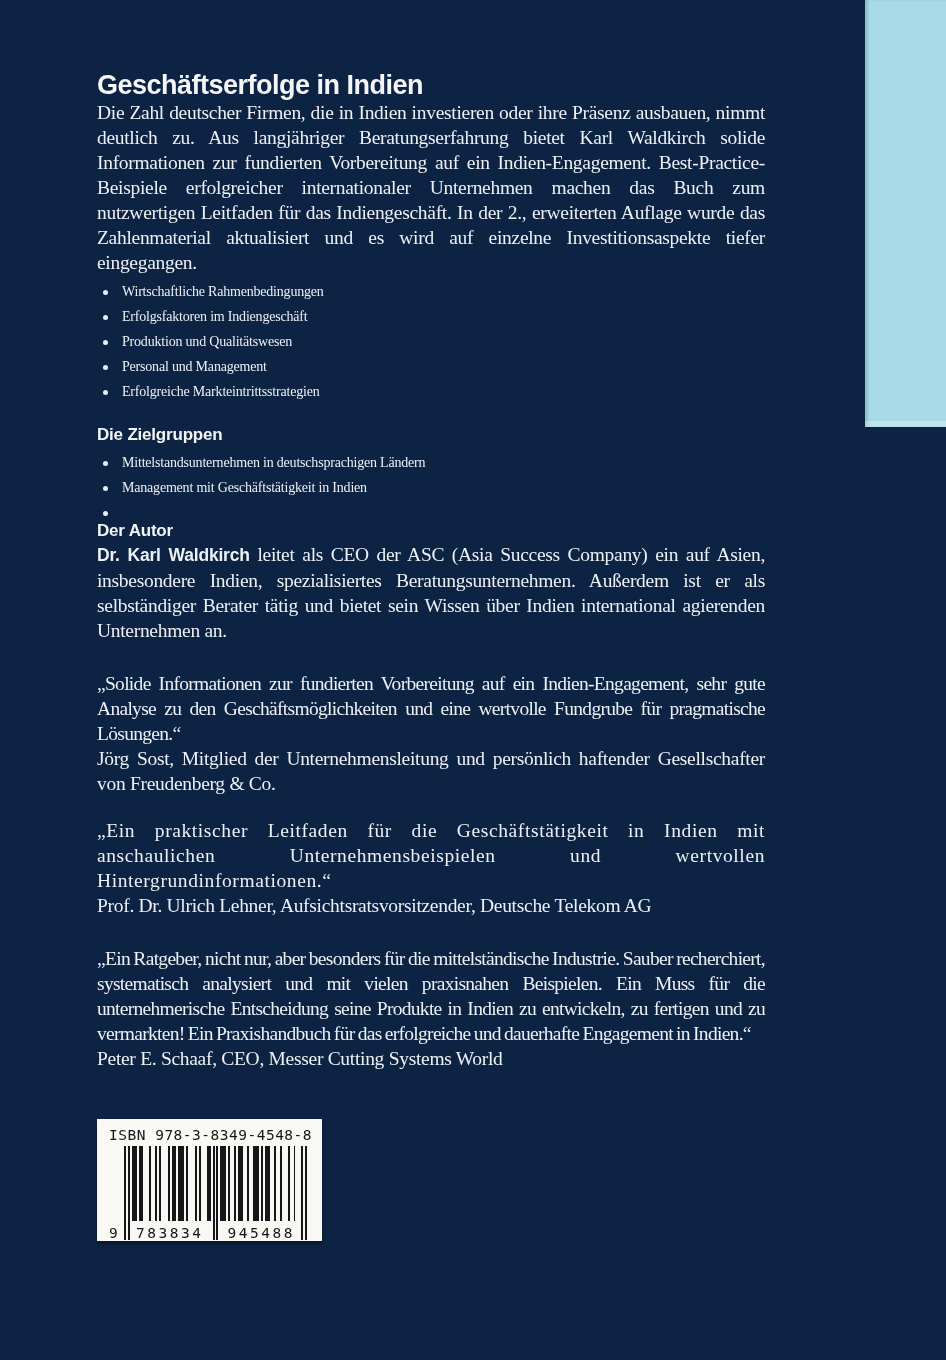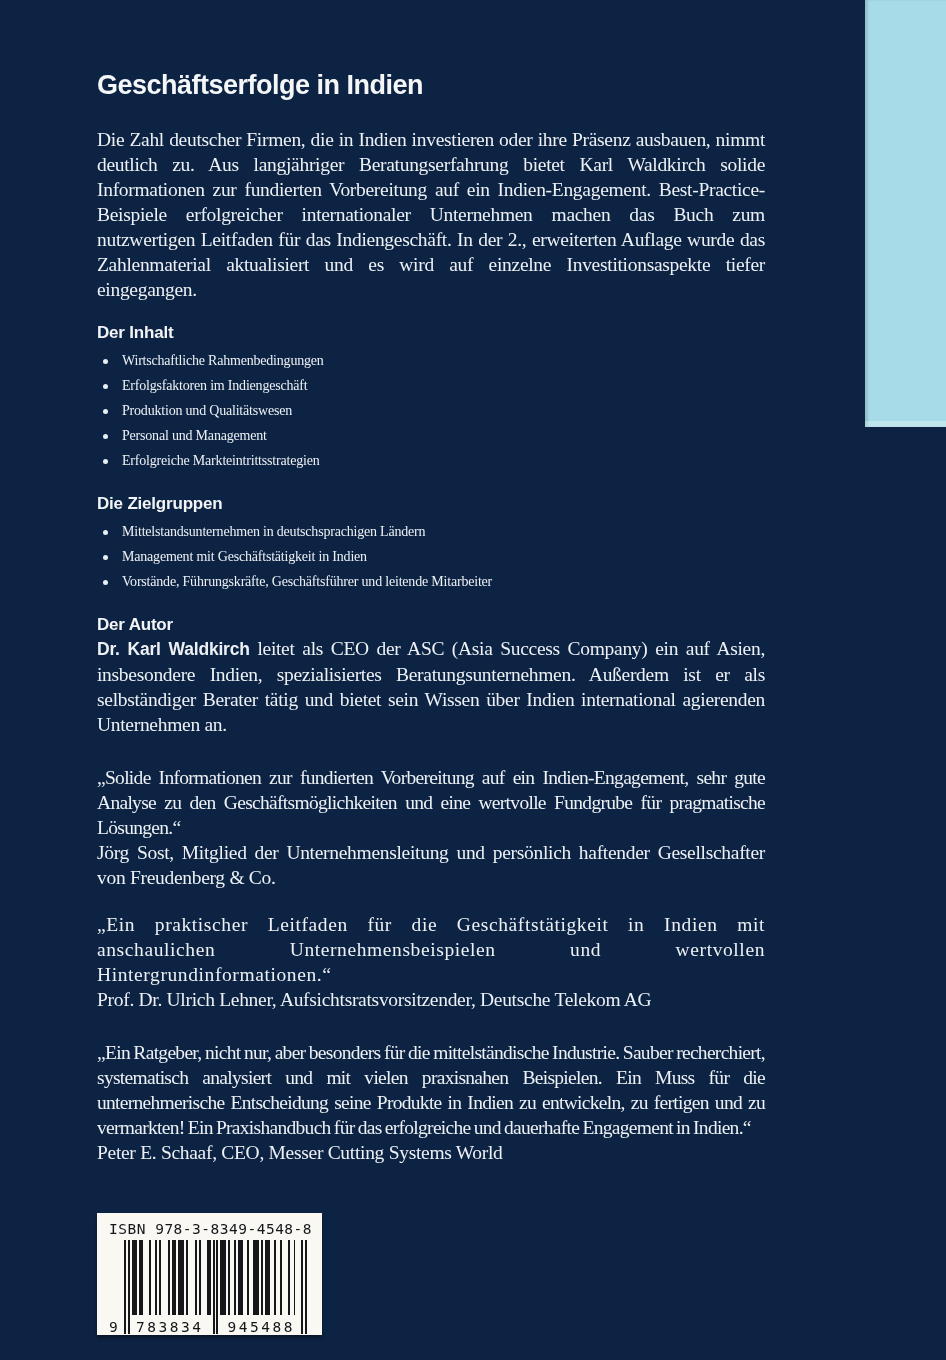--- a/index.html
+++ b/index.html
@@ -19,21 +19,21 @@
   h1.title{
     margin:0;padding-top:70px;
     font-family:"Liberation Sans", sans-serif;
     font-weight:bold;font-size:27px;line-height:30px;
     letter-spacing:-0.5px;color:#f4f6f8;
   }
   p.body-text{
     margin:0;font-size:19.5px;line-height:25px;
     letter-spacing:-0.3px;text-align:justify;color:#edf1f5;
   }
-  p.intro{margin-top:27px;}
+  p.intro{}
   h2.section-heading{
     margin:20px 0 0 0;
     font-family:"Liberation Sans", sans-serif;
     font-weight:bold;font-size:17px;line-height:22px;
     letter-spacing:-0.2px;color:#f2f4f6;
   }
   ul.bullet-list{
     list-style:none;margin:4px 0 0 0;padding:0;
   }
   ul.bullet-list li{
@@ -80,34 +80,33 @@
 <body style="background: rgb(13, 35, 67);">
 
 <div class="accent-panel" style="background: rgb(167, 219, 231);"></div>
 
 <div class="content">
 
   <h1 class="title">Geschäftserfolge in Indien</h1>
 
   <p class="body-text intro">Die Zahl deutscher Firmen, die in Indien investieren oder ihre Präsenz ausbauen, nimmt deutlich zu. Aus langjähriger Beratungserfahrung bietet Karl Waldkirch solide Informationen zur fundierten Vorbereitung auf ein Indien-Engagement. Best-Practice-Beispiele erfolgreicher internationaler Unternehmen machen das Buch zum nutzwertigen Leitfaden für das Indiengeschäft. In der 2., erweiterten Auflage wurde das Zahlenmaterial aktualisiert und es wird auf einzelne Investitionsaspekte tiefer eingegangen.</p>
 
-  <h2 class="section-heading">Der Inhalt</h2>
   <ul class="bullet-list">
     <li><span class="dot"></span><span>Wirtschaftliche Rahmenbedingungen</span></li>
     <li><span class="dot"></span><span>Erfolgsfaktoren im Indiengeschäft</span></li>
     <li><span class="dot"></span><span>Produktion und Qualitätswesen</span></li>
     <li><span class="dot"></span><span>Personal und Management</span></li>
     <li><span class="dot"></span><span>Erfolgreiche Markteintrittsstrategien</span></li>
   </ul>
 
   <h2 class="section-heading">Die Zielgruppen</h2>
   <ul class="bullet-list">
     <li><span class="dot"></span><span>Mittelstandsunternehmen in deutschsprachigen Ländern</span></li>
     <li><span class="dot"></span><span>Management mit Geschäftstätigkeit in Indien</span></li>
-    <li><span class="dot"></span><span>Vorstände, Führungskräfte, Geschäftsführer und leitende Mitarbeiter</span></li>
+    <li><span class="dot"></span></li>
   </ul>
 
   <h2 class="section-heading">Der Autor</h2>
   <p class="body-text author-par"><span class="author-name">Dr. Karl Waldkirch</span><span> leitet als CEO der ASC (Asia Success Company) ein auf Asien, insbesondere Indien, spezialisiertes Beratungsunternehmen. Außerdem ist er als selbständiger Berater tätig und bietet sein Wissen über Indien international agierenden Unternehmen an.</span></p>
 
   <div class="quote-block q1">
     <p class="body-text tight">„Solide Informationen zur fundierten Vorbereitung auf ein Indien-Engagement, sehr gute Analyse zu den Geschäftsmöglichkeiten und eine wertvolle Fundgrube für pragmatische Lösungen.“</p>
     <p class="body-text">Jörg Sost, Mitglied der Unternehmensleitung und persönlich haftender Gesellschafter von Freudenberg &amp; Co.</p>
   </div>
 

